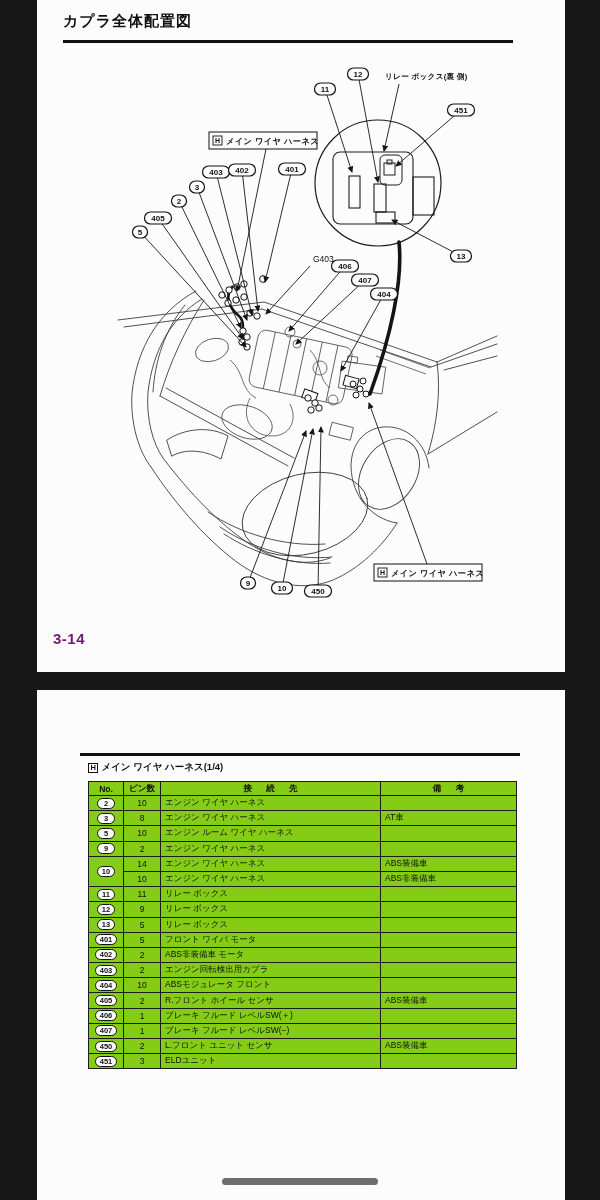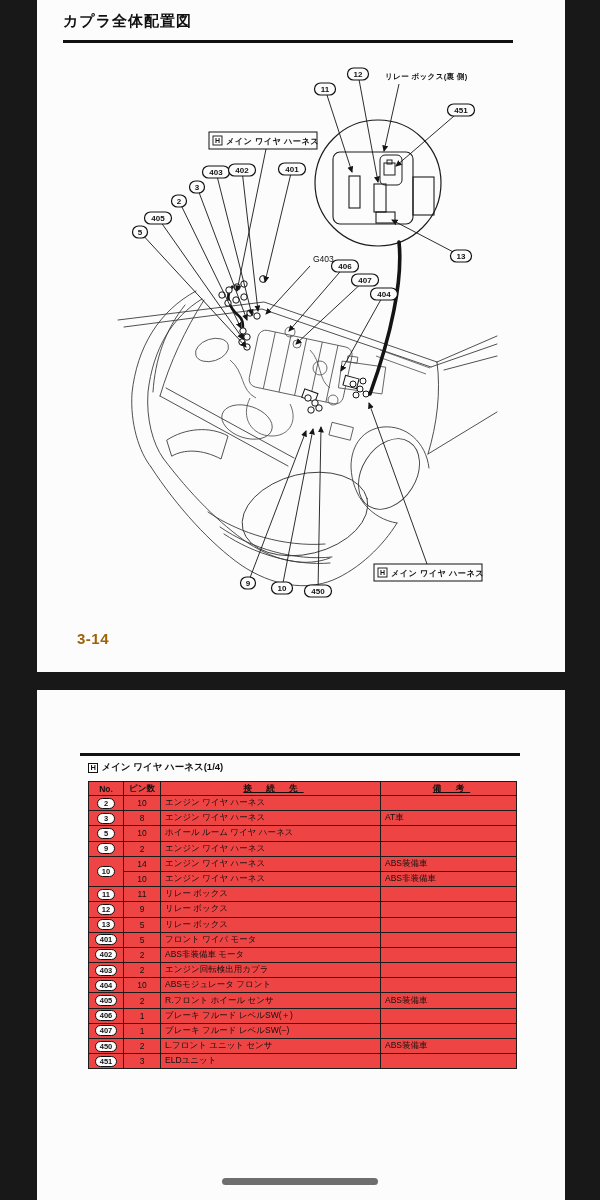--- a/index.html
+++ b/index.html
@@ -9,37 +9,37 @@
     font-family:"Liberation Sans","DejaVu Sans",sans-serif;
     -webkit-font-smoothing:antialiased;
   }
   .page{position:absolute;left:37px;width:528px;background:#fcfcfc;}
   .page1{top:0;height:672px;}
   .page2{top:690px;height:510px;}
 
   
   .p1-title{position:absolute;left:26px;top:12px;font-size:15px;font-weight:bold;color:#111;letter-spacing:1px;}
   .p1-rule{position:absolute;left:26px;top:40px;width:450px;height:2.5px;background:#111;}
-  .p1-num{position:absolute;left:40px;top:630px;font-size:15px;font-weight:bold;color:#a16207;letter-spacing:.5px;text-align:center;}
+  .p1-num{position:absolute;left:16px;top:630px;font-size:15px;font-weight:bold;color:#701a75;letter-spacing:.5px;text-align:center;}
   #diagram{position:absolute;left:0;top:0;width:528px;height:660px;}
 
   
   .p2-rule{position:absolute;left:43px;top:63px;width:440px;height:2.5px;background:#111;}
   .p2-title{position:absolute;left:51px;top:71px;font-size:9.5px;font-weight:bold;color:#111;display:flex;align-items:center;gap:3px;}
   .hbox{display:inline-block;border:1px solid #111;font-size:7.5px;line-height:8px;padding:0 1.5px;font-weight:bold;}
   table.ctab{
     position:absolute;left:51px;top:91px;border-collapse:collapse;
-    width:428px;table-layout:fixed;background:#ef4444;
+    width:428px;table-layout:fixed;background:#84cc16;
   }
   table.ctab col.c-no{width:35px;} table.ctab col.c-pin{width:37px;}
   table.ctab col.c-dest{width:220px;} table.ctab col.c-note{width:136px;}
   table.ctab, table.ctab th, table.ctab td{border:1px solid #1c1c1c;}
   table.ctab{border-width:1.6px;}
   table.ctab th{font-size:8.5px;font-weight:bold;color:#111;height:13px;padding:0;}
-  table.ctab th.sp{letter-spacing:6px;text-indent:6px;text-decoration:underline;}
+  table.ctab th.sp{letter-spacing:6px;text-indent:6px;}
   table.ctab td{font-size:8.5px;color:#111;height:14.2px;padding:0 0 0 4px;white-space:nowrap;overflow:hidden;}
   table.ctab td.cc{text-align:center;padding:0;}
   .pill{
     display:inline-block;border:1.2px solid #111;border-radius:8px;
     font-size:7.5px;font-weight:bold;line-height:9px;padding:0 4px;min-width:8px;
     background:#fcfcfc;color:#111;
   }
   .home-indicator{
     position:absolute;left:222px;top:1178px;width:156px;height:7px;border-radius:4px;
     background:#6e6e6e;
@@ -316,21 +316,21 @@
         </tr>
         <tr>
           <td class="cc" rowspan="1"><span class="pill">3</span></td>
           <td class="cc">8</td>
           <td>エンジン ワイヤ ハーネス</td>
           <td>AT車</td>
         </tr>
         <tr>
           <td class="cc" rowspan="1"><span class="pill">5</span></td>
           <td class="cc">10</td>
-          <td>ホイール ルーム ワイヤ ハーネス</td>
+          <td>エンジン ルーム ワイヤ ハーネス</td>
           <td>&nbsp;</td>
         </tr>
         <tr>
           <td class="cc" rowspan="1"><span class="pill">9</span></td>
           <td class="cc">2</td>
           <td>エンジン ワイヤ ハーネス</td>
           <td>&nbsp;</td>
         </tr>
         <tr>
           <td class="cc" rowspan="2"><span class="pill">10</span></td>

